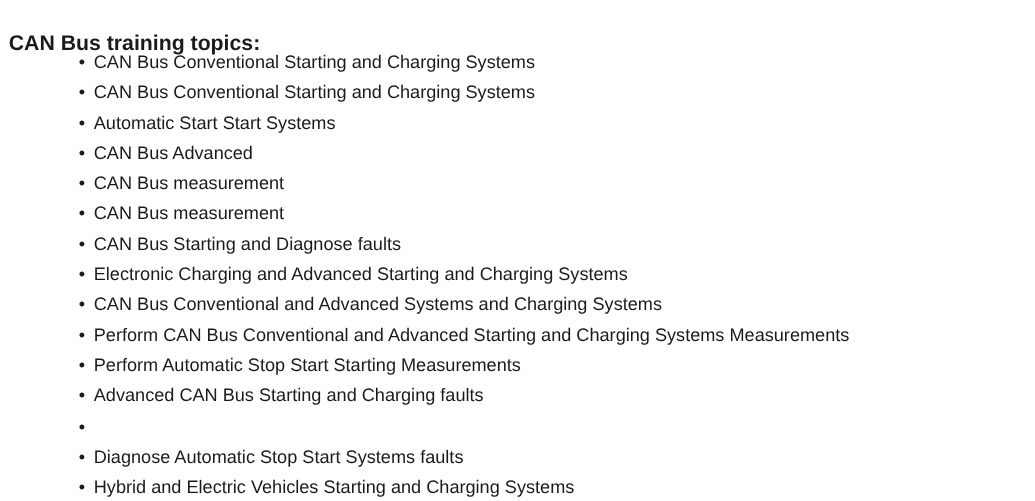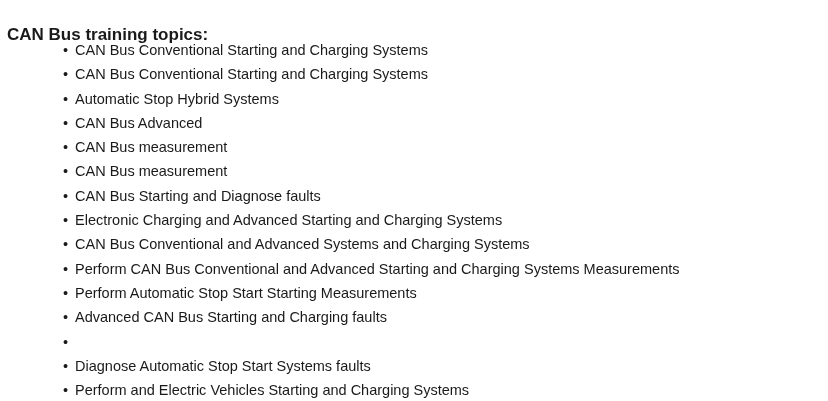--- a/index.html
+++ b/index.html
@@ -57,21 +57,21 @@
     <li>
         <span class="bullet">•</span>
         <span>CAN Bus Conventional Starting and Charging Systems</span>
       </li>
     <li>
         <span class="bullet">•</span>
         <span>CAN Bus Conventional Starting and Charging Systems</span>
       </li>
     <li>
         <span class="bullet">•</span>
-        <span>Automatic Stop Hybrid Systems</span>
+        <span>Automatic Start Start Systems</span>
       </li>
     <li>
         <span class="bullet">•</span>
         <span>CAN Bus Advanced</span>
       </li>
     <li>
         <span class="bullet">•</span>
         <span>CAN Bus measurement</span>
       </li>
     <li>
@@ -104,16 +104,16 @@
       </li>
     <li>
         <span class="bullet">•</span>
       </li>
     <li>
         <span class="bullet">•</span>
         <span>Diagnose Automatic Stop Start Systems faults</span>
       </li>
     <li>
         <span class="bullet">•</span>
-        <span>Perform and Electric Vehicles Starting and Charging Systems</span>
+        <span>Hybrid and Electric Vehicles Starting and Charging Systems</span>
       </li>
   </ul>
 </div>
 
 </body></html>

